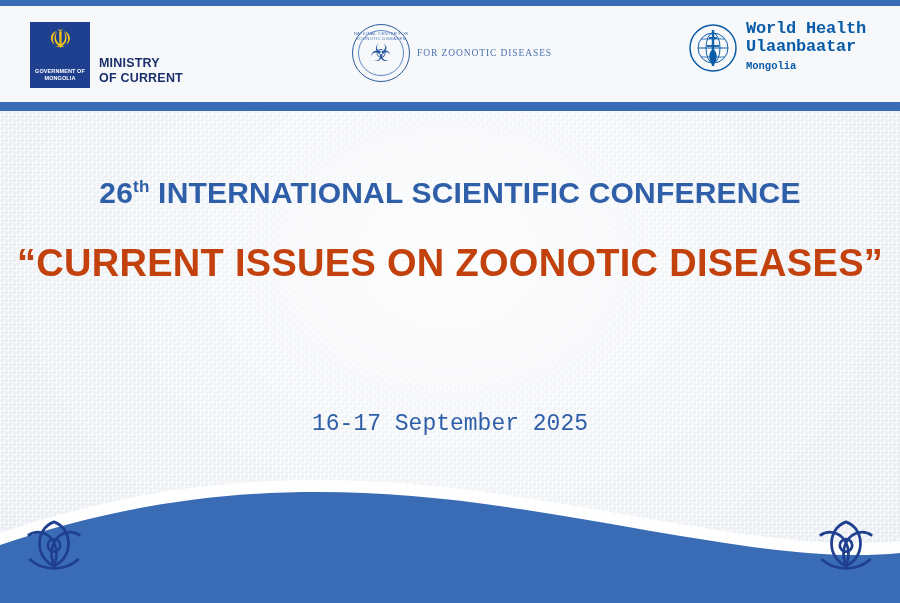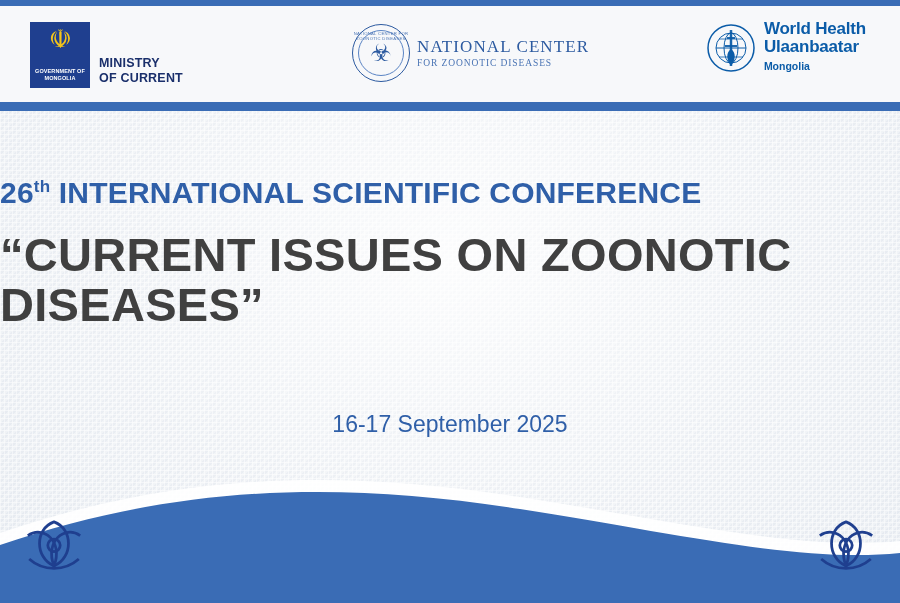--- a/index.html
+++ b/index.html
@@ -191,20 +191,21 @@
     line-height: 13px;
   }
 
   .logo-who {
     position: absolute;
     right: 34px;
     top: 20px;
     display: flex;
     align-items: flex-start;
     gap: 8px;
+    font-family: Liberation Mono, monospace;
   }
   .who-emblem {
     width: 50px;
     height: 50px;
     margin-top: 3px;
   }
   .who-words .w1 {
     color: #0b5ca8;
     font-size: 17px;
     font-weight: bold;
@@ -218,53 +219,54 @@
     line-height: 15px;
     margin-top: 3px;
   }
 
   
   .title-block {
     position: absolute;
     left: 0;
     top: 168px;
     width: 900px;
-    text-align: left;
+    text-align: center;
   }
   .conf-line {
     color: #2f5fa8;
     font-size: 30px;
     font-weight: bold;
     letter-spacing: 0.2px;
     line-height: 38px;
   }
   .conf-line sup {
     font-size: 17px;
     vertical-align: super;
   }
   .conf-title {
-    color: #404040;
-    font-size: 47px;
+    color: #c2410c;
+    font-size: 38px;
     font-weight: bold;
     line-height: 50px;
-    margin-top: 18px;
+    margin-top: 26px;
     letter-spacing: 0.3px;
   }
 
   .meta-block {
     position: absolute;
     left: 0;
     top: 408px;
     width: 900px;
     text-align: center;
   }
   .meta-line {
     color: #2f5fa8;
     font-size: 23px;
     line-height: 32px;
+    font-family: Liberation Mono, monospace;
   }
 
   
   .ornament {
     position: absolute;
     bottom: 26px;
     width: 72px;
     height: 62px;
   }
   .ornament.left { left: 18px; }
@@ -291,21 +293,20 @@
       <div>OF CURRENT</div>
     </div>
   </div>
 
   <div class="logo-nczd">
     <div class="nczd-seal">
       <div class="arc-top">NATIONAL CENTER FOR ZOONOTIC DISEASES</div>
       <div class="biohazard">☣</div>
     </div>
     <div class="nczd-words">
-      <div class="line1">NATIONAL CENTER</div>
       <div class="line2">FOR ZOONOTIC DISEASES</div>
     </div>
   </div>
 
   <div class="logo-who">
     <svg class="who-emblem" viewBox="0 0 100 100">
       <circle cx="50" cy="50" r="46" fill="none" stroke="#0b5ca8" stroke-width="3"></circle>
       <circle cx="50" cy="50" r="30" fill="none" stroke="#0b5ca8" stroke-width="2"></circle>
       <ellipse cx="50" cy="50" rx="14" ry="30" fill="none" stroke="#0b5ca8" stroke-width="2"></ellipse>
       <line x1="20" y1="50" x2="80" y2="50" stroke="#0b5ca8" stroke-width="2"></line>

